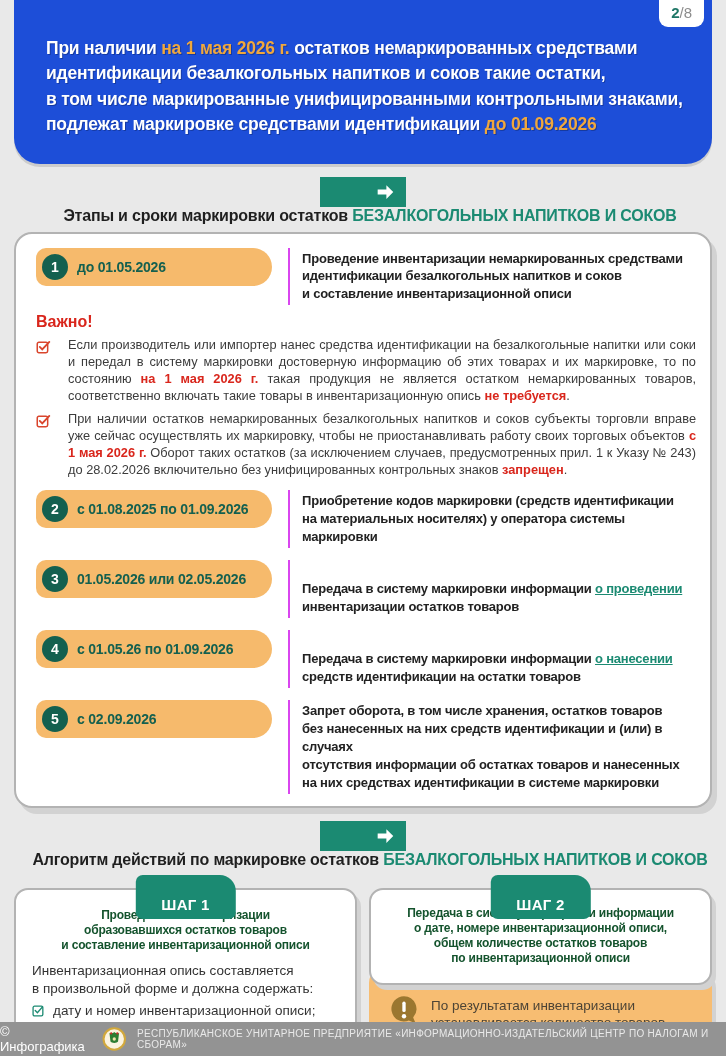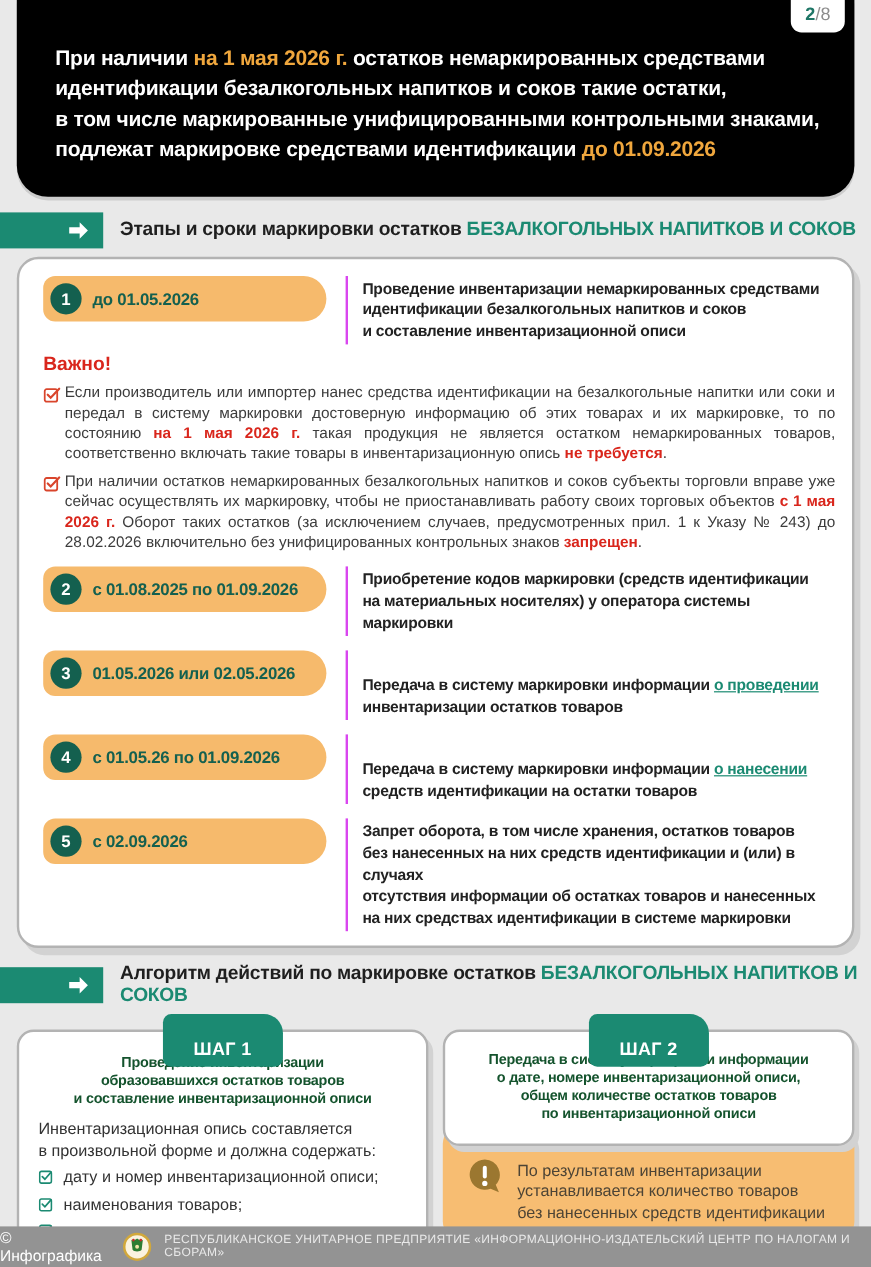--- a/index.html
+++ b/index.html
@@ -1,52 +1,52 @@
 <!DOCTYPE html>
 <html lang="ru"><head>
 <meta charset="utf-8">
 <style>
   html,body{margin:0;padding:0;}
   body{background:#e9e9e9;font-family:"Liberation Sans",sans-serif;}
   .page{position:relative;width:726px;height:1056px;background:#e9e9e9;overflow:hidden;}
 
   
-  .header{position:relative;margin:0 14px;background:#000000;border-radius:0 0 26px 26px;
+  .header{position:relative;margin:0 14px;background:#1d4ed8;border-radius:0 0 26px 26px;
           padding:36px 26px 26px 32px;box-shadow:0 3px 0 rgba(0,0,0,.12);}
   .header-text{color:#fff;font-weight:bold;font-size:17.5px;line-height:1.45;letter-spacing:-.2px;
                text-shadow:1px 1px 0 rgba(0,0,0,.25);}
   .header-text .hl{color:#f0a73d;}
   .page-badge{position:absolute;top:0;right:8px;background:#fff;border-radius:0 0 9px 9px;
               padding:5px 12px 7px;font-size:15px;font-weight:bold;line-height:1;}
   .page-badge .cur{color:#1e7666;}
   .page-badge .tot{color:#8d8d8d;font-weight:normal;}
 
   
-  .section-head{display:flex;align-items:center;margin-top:13px;}
+  .section-head{display:flex;align-items:center;margin-top:13px;flex-direction:column;}
   .arrow-box{width:86px;height:30px;background:#1b8a72;display:flex;align-items:center;
              justify-content:flex-end;padding-right:10px;box-sizing:border-box;flex-shrink:0;}
   .section-title{margin-left:14px;font-weight:bold;font-size:16px;color:#1f1f1f;letter-spacing:-.2px;}
   .section-title .accent{color:#1b8a72;}
 
   
   .big-card{margin:7px 14px 0;background:#fff;border:2px solid #b3b3b3;border-radius:18px;
             padding:12px 14px 12px 20px;box-shadow:5px 6px 0 #d2d2d2;box-sizing:border-box;}
   .step-row{display:flex;align-items:flex-start;margin-top:12px;}
   .step-row:first-child{margin-top:2px;}
   .pill{width:236px;min-height:38px;background:#f6ba6c;border-radius:10px 19px 19px 10px;
         display:flex;align-items:center;padding:0 10px 0 6px;box-sizing:border-box;flex-shrink:0;}
   .num{width:26px;height:26px;border-radius:50%;background:#14604f;color:#fff;font-weight:bold;
        font-size:14px;display:flex;align-items:center;justify-content:center;flex-shrink:0;}
   .date{margin-left:9px;color:#14604f;font-weight:bold;font-size:14px;letter-spacing:-.2px;white-space:nowrap;}
   .desc{margin-left:16px;border-left:2px solid #d946ef;padding:2px 0 2px 12px;font-weight:bold;
         font-size:13px;line-height:1.38;color:#222;white-space:pre-line;letter-spacing:-.2px;}
   .desc .teal{color:#1b8a72;text-decoration:underline;}
 
   .imp-label{color:#d9261c;font-weight:bold;font-size:16px;margin:8px 0 2px;}
-  .imp-bullet{display:flex;gap:3px;margin-top:6px;}
+  .imp-bullet{display:flex;gap:17px;margin-top:6px;}
   .imp-bullet svg{flex-shrink:0;margin-top:2px;}
   .imp-text{font-size:12.8px;line-height:1.32;color:#3c3c3c;text-align:justify;}
   .imp-text .red{color:#d9261c;font-weight:bold;}
 
   
   .columns{display:flex;gap:12px;margin:6px 14px 0;}
   .col{flex:1;position:relative;padding-top:13px;}
   .shag-badge{position:absolute;top:0;left:50%;transform:translateX(-50%);z-index:3;
               background:#1b8a72;color:#fff;font-weight:bold;font-size:15px;padding:21px 26px 6px;
               border-radius:7px 16px 7px 7px;letter-spacing:.3px;}

